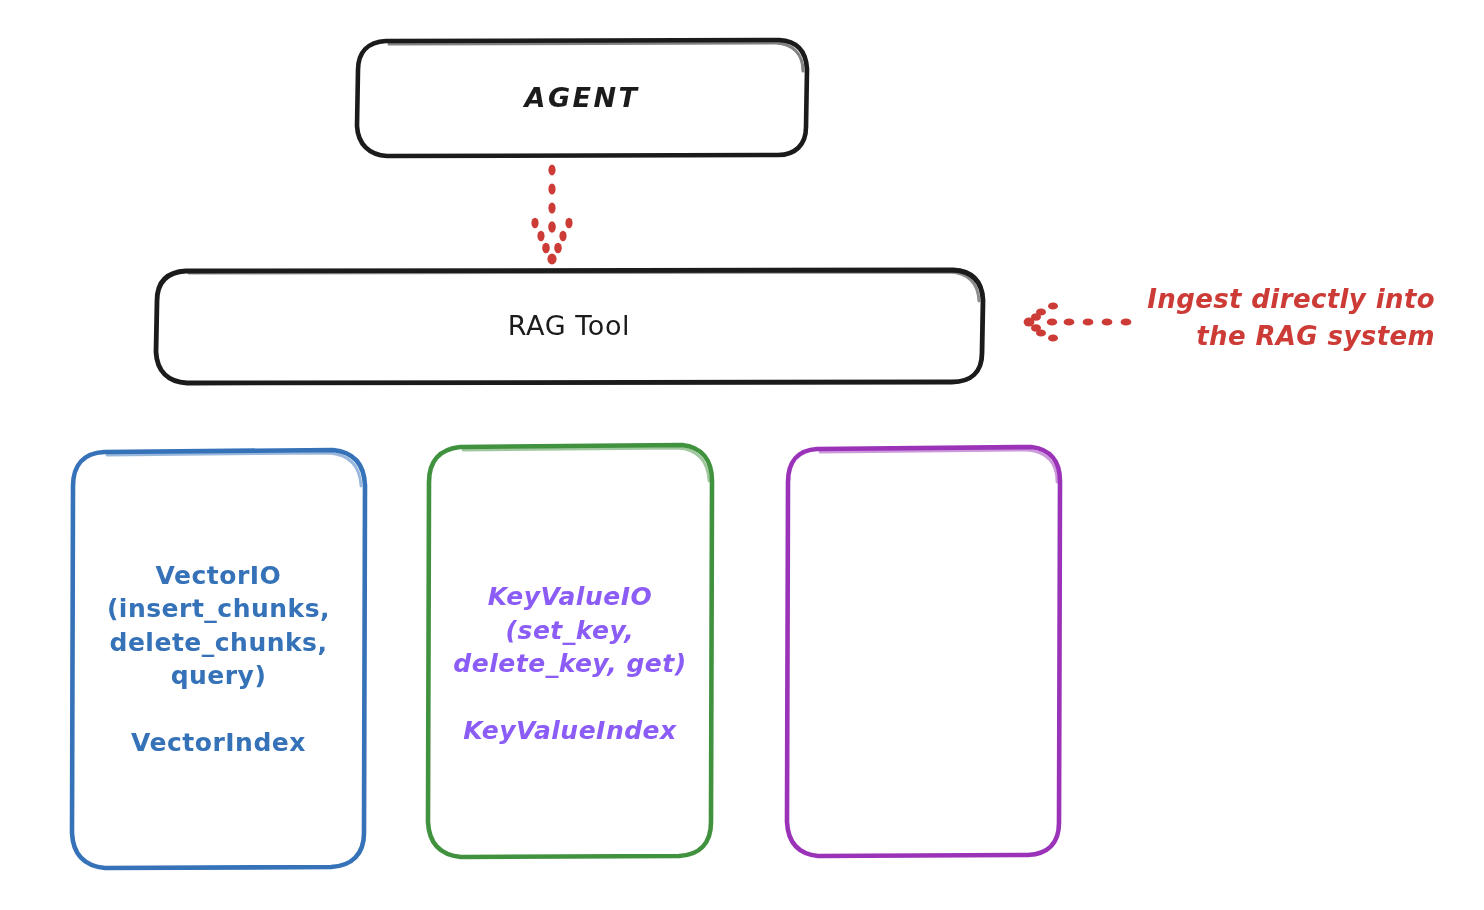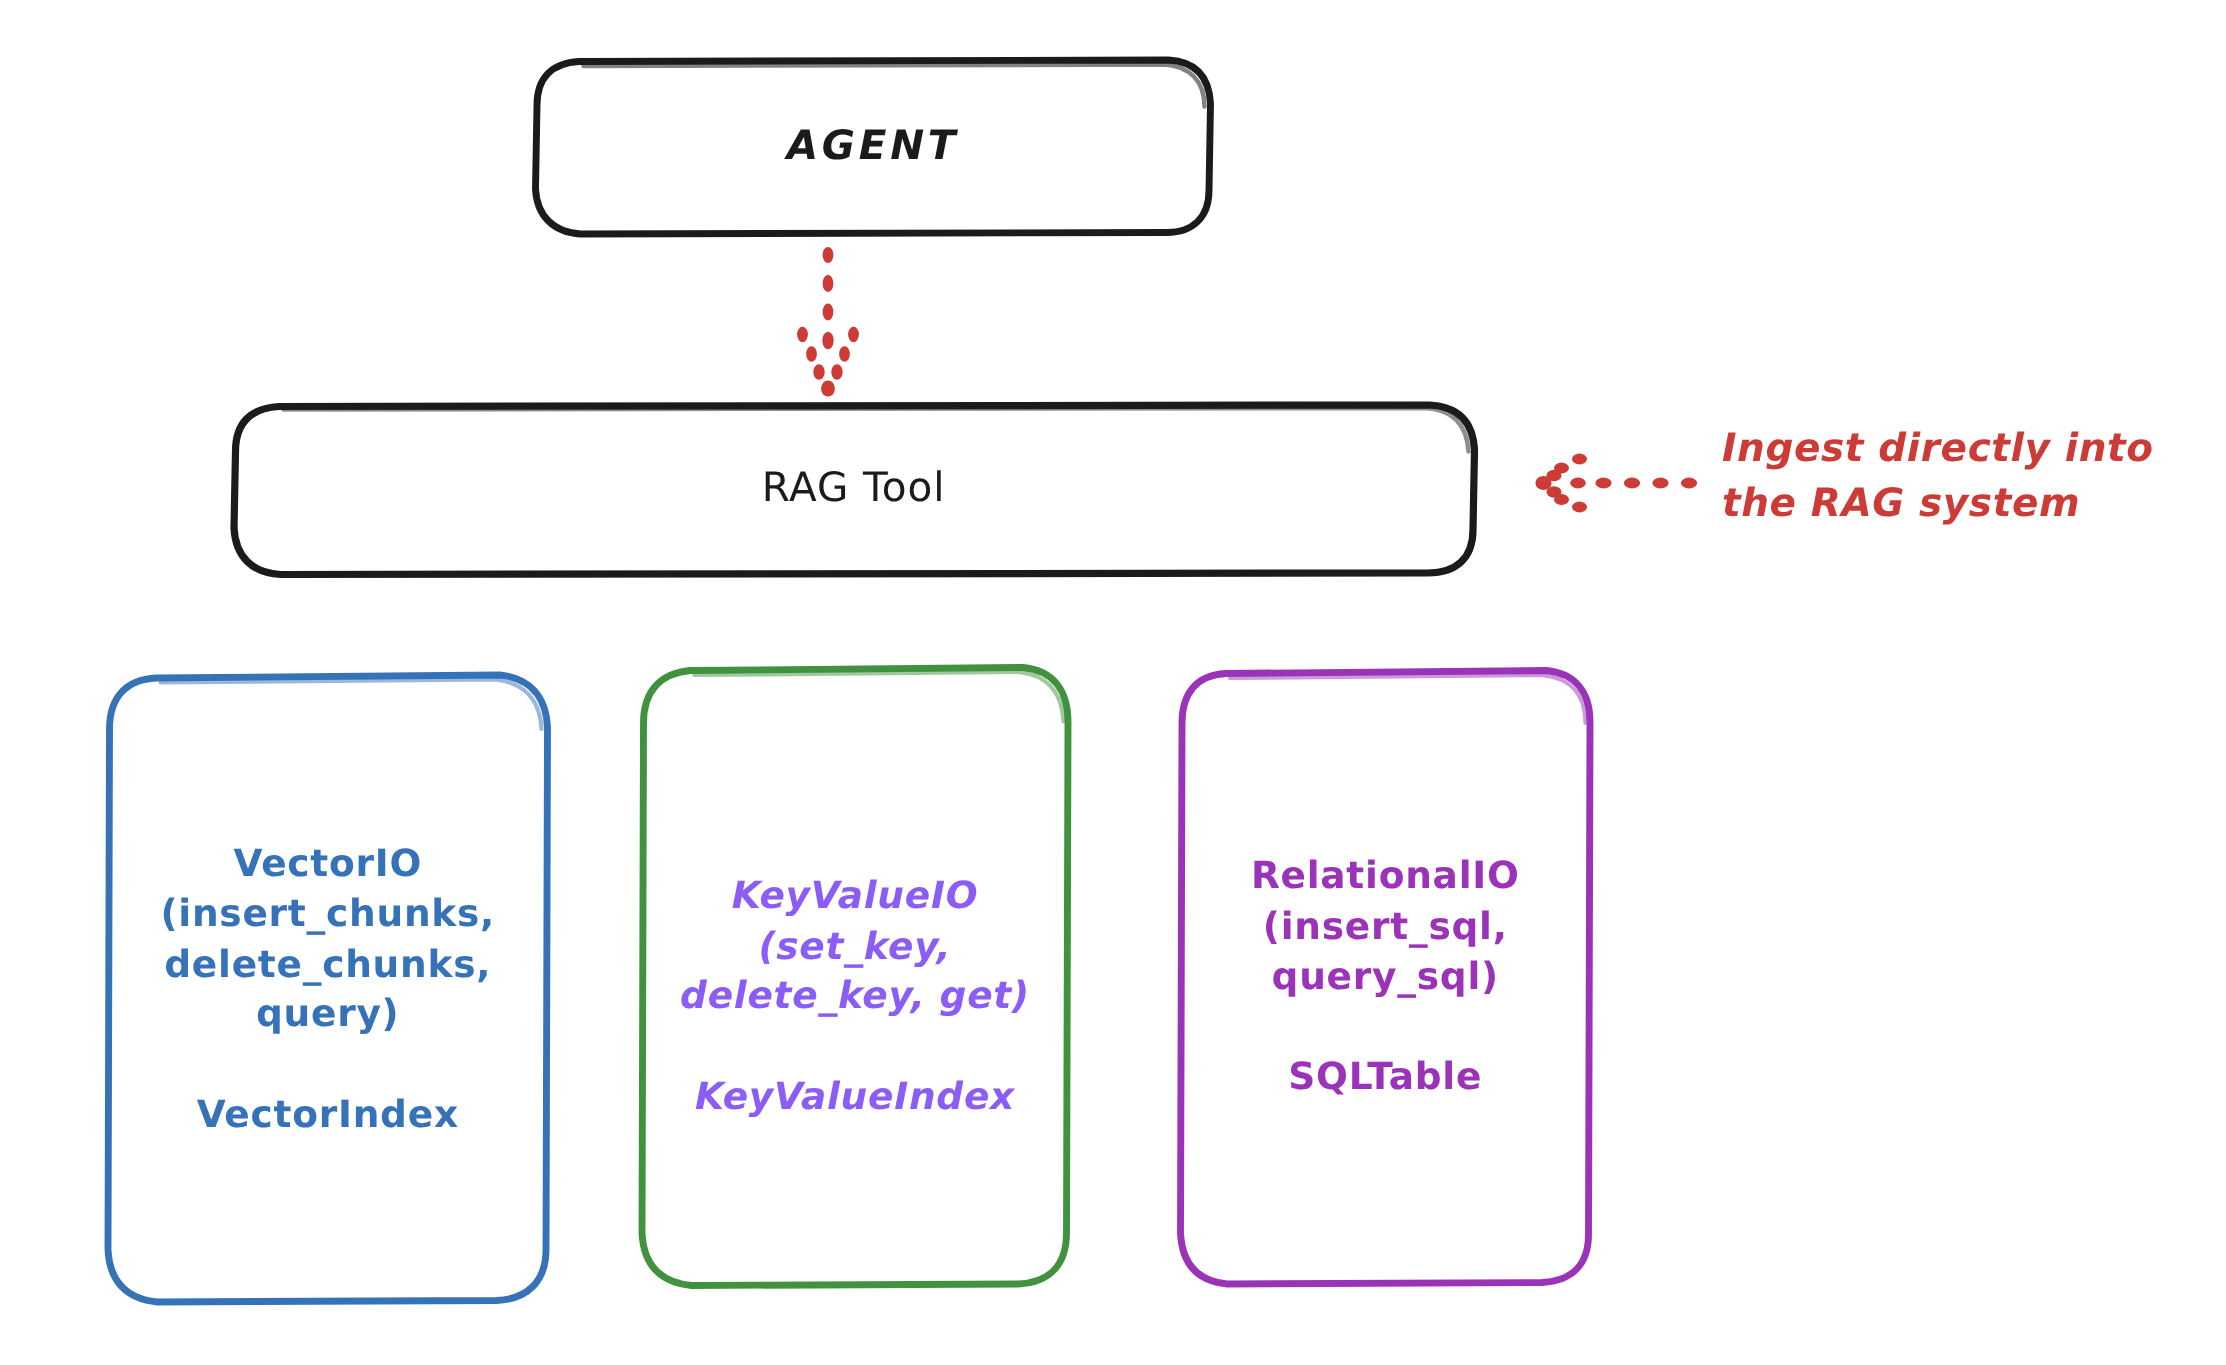--- a/index.html
+++ b/index.html
@@ -181,22 +181,17 @@
 query)
 
 VectorIndex</div>
 
   <div class="node-label store-label" style="left:428px; top:458px; width:284px; height:412px; color:#8b5cf6;font-style:italic;">KeyValueIO
 (set_key,
 delete_key, get)
 
 KeyValueIndex</div>
 
-  <div class="node-label store-label" style="left:787px; top:447px; width:273px; height:408px; color:#9a33b8;">RelationalIO
-(insert_sql,
-query_sql)
 
-SQLTable</div>
-
-  <div class="annotation-label" style="left:1148px; top:281px; width:320px; color:#cc3b36;">Ingest directly into
+  <div class="annotation-label" style="left:1115px; top:281px; width:320px; color:#cc3b36;text-align:right;">Ingest directly into
 the RAG system</div>
 
 </div>
 
 </body></html>

